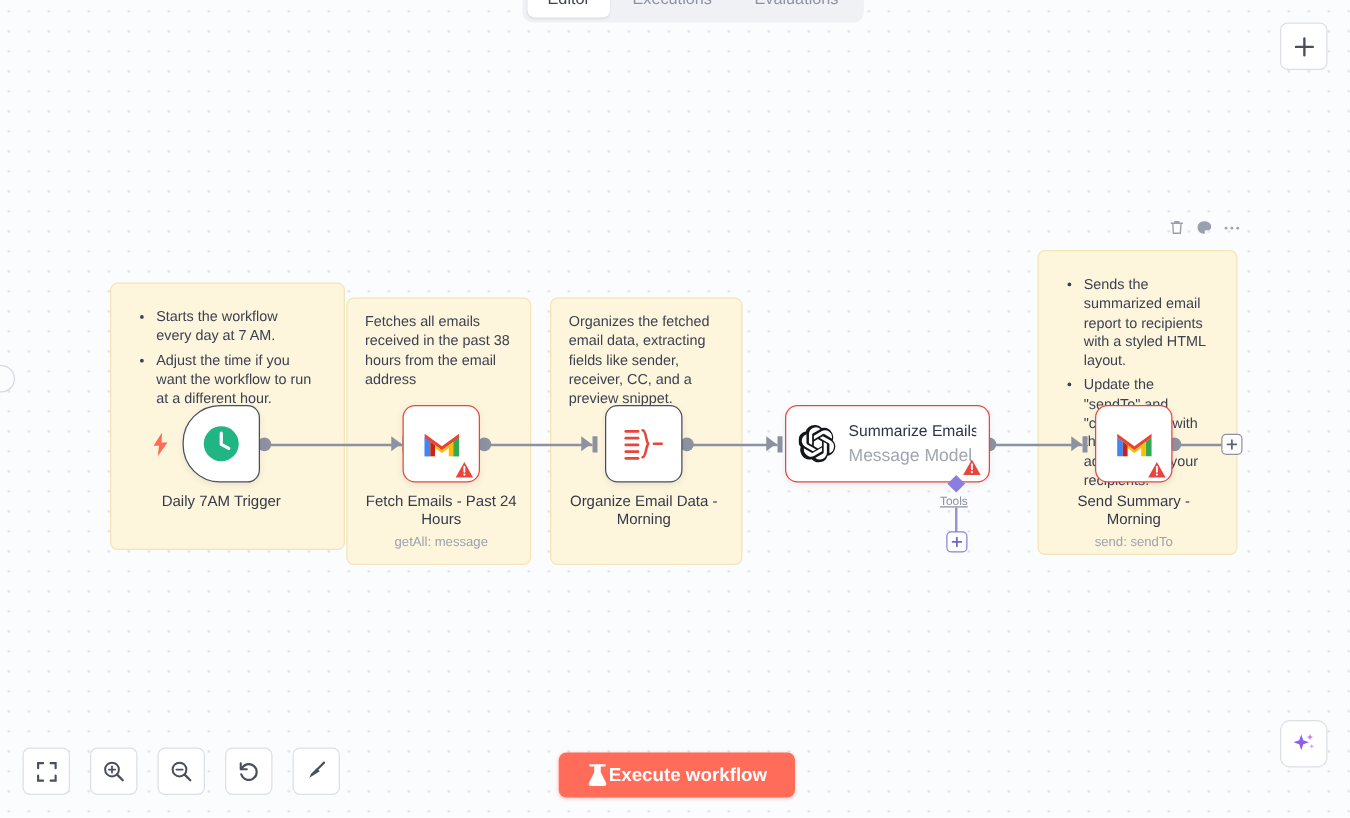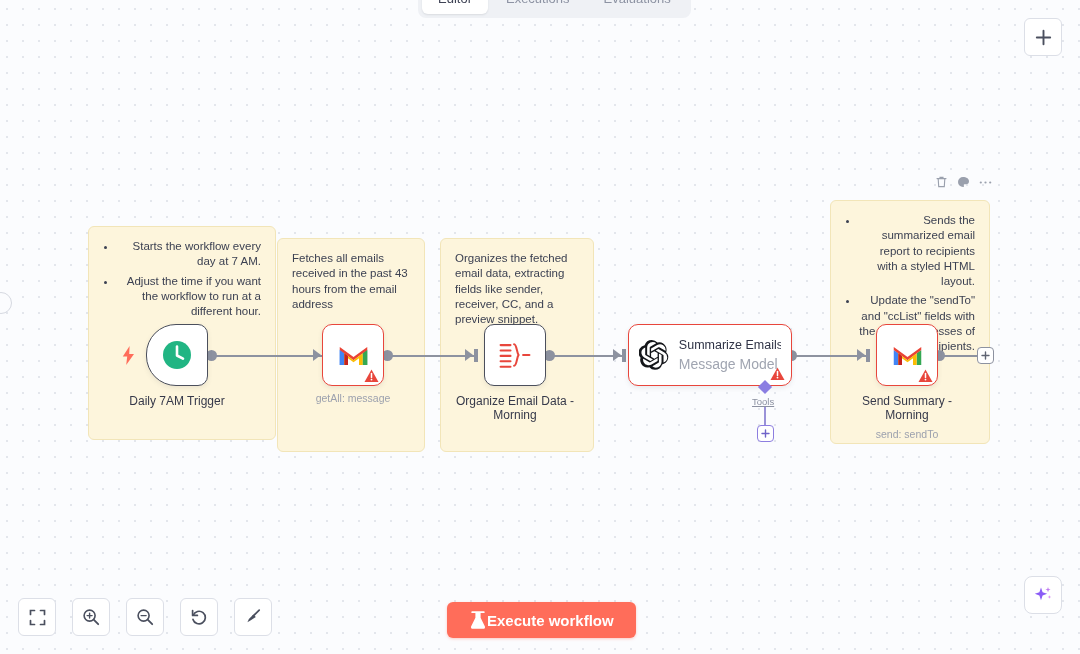--- a/index.html
+++ b/index.html
@@ -100,23 +100,22 @@
   
   .sticky {
     position: absolute;
     background: #fdf5dc;
     border: 1px solid #f2e5b8;
     border-radius: 6px;
     padding: 12px 14px 10px 14px;
     z-index: 1;
   }
   .sticky ul {
-    margin: 0; padding: 0 0 0 14px;
+    margin: 8px; padding: 0 0 0 14px;
     list-style: disc;
-    text-align: right;
   }
   .sticky li {
     font-size: 11.5px;
     line-height: 1.33;
     color: #3c4152;
     margin-bottom: 4px;
   }
   .sticky p {
     margin: 0;
     font-size: 11.5px;
@@ -304,21 +303,21 @@
   </div>
 
   <div class="sticky" style="left:88px; top:226px; width:188px; height:214px;">
     <ul>
       <li>Starts the workflow every day at 7 AM.</li>
       <li>Adjust the time if you want the workflow to run at a different hour.</li>
     </ul>
   </div>
 
   <div class="sticky" style="left:277px; top:238px; width:148px; height:214px;">
-    <p>Fetches all emails received in the past 43 hours from the email address</p>
+    <p>Fetches all emails received in the past 38 hours from the email address</p>
   </div>
 
   <div class="sticky" style="left:440px; top:238px; width:154px; height:214px;">
     <p>Organizes the fetched email data, extracting fields like sender, receiver, CC, and a preview snippet.</p>
   </div>
 
   <div class="sticky" style="left:830px; top:200px; width:160px; height:244px;">
     <ul>
       <li>Sends the summarized email report to recipients with a styled HTML layout.</li>
       <li>Update the "sendTo" and "ccList" fields with the email addresses of your recipients.</li>
@@ -386,20 +385,21 @@
         <path d="M8 12.2 L12 15.2 L12 25 L8 25Z" fill="#c5221f"></path>
       </svg>
       <span class="warn-badge">
         <svg width="15" height="14" viewBox="0 0 15 14">
           <path d="M7.5 0.6 L14.5 13 H0.5 Z" fill="#e8463c"></path>
           <path d="M7.5 4.4v4" stroke="#ffffff" stroke-width="1.5" stroke-linecap="round"></path>
           <circle cx="7.5" cy="10.6" r="0.9" fill="#ffffff"></circle>
         </svg>
       </span>
     </div>
+    <div class="node-caption">Fetch Emails - Past 24 Hours</div>
     <div class="node-sub">getAll: message</div>
   </div>
 
   <div class="node" style="left:484px; top:324px;">
     <div class="node-box node-sq">
       <svg width="36" height="30" viewBox="0 0 40 32">
         <g stroke="#e8463c" stroke-width="2.3" stroke-linecap="round" fill="none">
           <path d="M4 5h11"></path>
           <path d="M4 11h11"></path>
           <path d="M4 17h11"></path>

